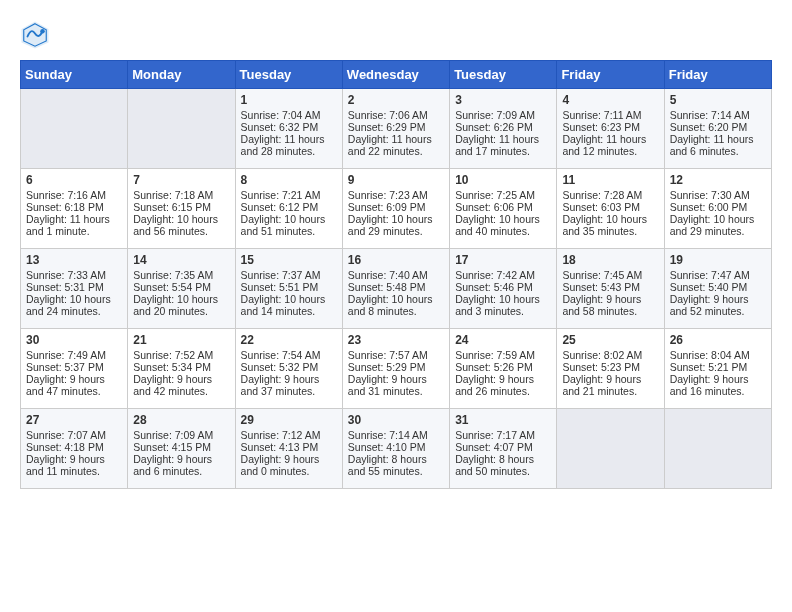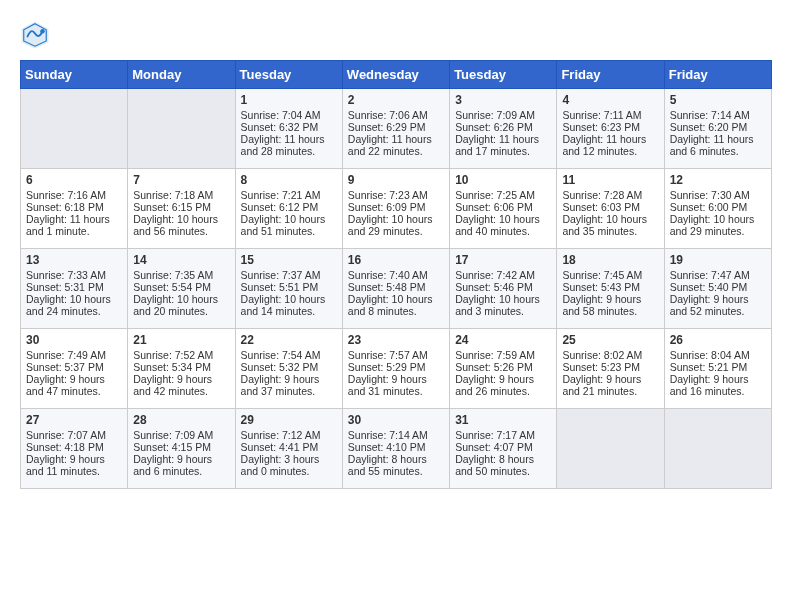--- a/index.html
+++ b/index.html
@@ -298,22 +298,22 @@
         </td>
         <td>
           <span class="day-number">28</span>
           <div>Sunrise: 7:09 AM</div>
           <div>Sunset: 4:15 PM</div>
           <div>Daylight: 9 hours and 6 minutes.</div>
         </td>
         <td>
           <span class="day-number">29</span>
           <div>Sunrise: 7:12 AM</div>
-          <div>Sunset: 4:41 PM</div>
-          <div>Daylight: 3 hours and 0 minutes.</div>
+          <div>Sunset: 4:13 PM</div>
+          <div>Daylight: 9 hours and 0 minutes.</div>
         </td>
         <td>
           <span class="day-number">30</span>
           <div>Sunrise: 7:14 AM</div>
           <div>Sunset: 4:10 PM</div>
           <div>Daylight: 8 hours and 55 minutes.</div>
         </td>
         <td>
           <span class="day-number">31</span>
           <div>Sunrise: 7:17 AM</div>

